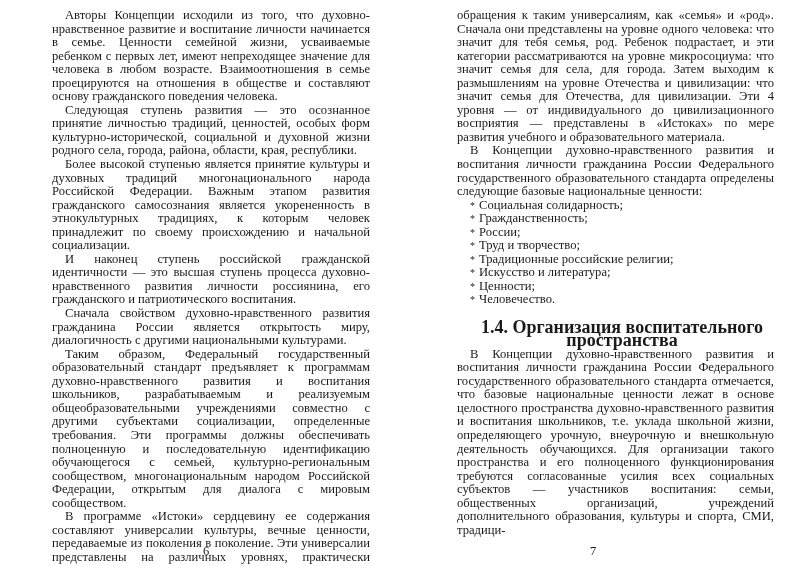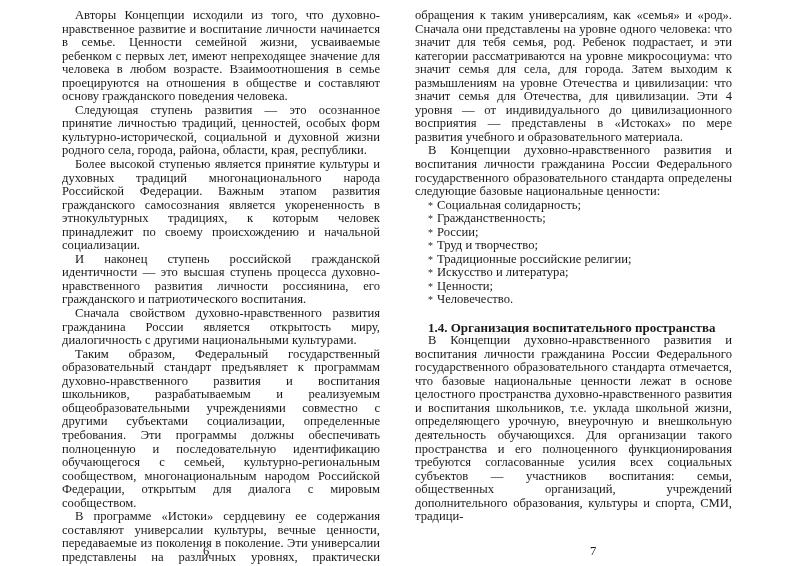--- a/index.html
+++ b/index.html
@@ -18,22 +18,22 @@
   .page {
     position: absolute;
     top: 9px;
     width: 318px;
     height: 530px;
     font-size: 12.6px;
     line-height: 13.55px;
     text-align: justify;
     hyphens: manual;
   }
-  .page.left { left: 62px; }
-  .page.right { left: 415px; width: 317px; }
+  .page.left { left: 52px; }
+  .page.right { left: 457px; width: 317px; }
   .page p {
     margin: 0;
     text-indent: 13px;
   }
   .page p.noindent { text-indent: 0; }
   .bullets {
     list-style: none;
     margin: 0;
     padding: 0 0 0 13px;
   }
@@ -42,24 +42,24 @@
     text-align: left;
   }
   .bullets .star {
     display: inline-block;
     width: 9px;
     font-size: 10px;
   }
   h2.section-heading {
     margin: 13.55px 0 0 0;
     padding-left: 13px;
-    font-size: 13px;
+    font-size: 18px;
     line-height: 13.55px;
     font-weight: bold;
-    text-align: left;
+    text-align: center;
   }
   .pagenum {
     position: absolute;
     top: 544px;
     font-size: 12.6px;
     line-height: 14px;
     font-family: "Liberation Serif", "DejaVu Serif", serif;
   }
   .pagenum.left { left: 203px; }
   .pagenum.right { left: 590px; }

